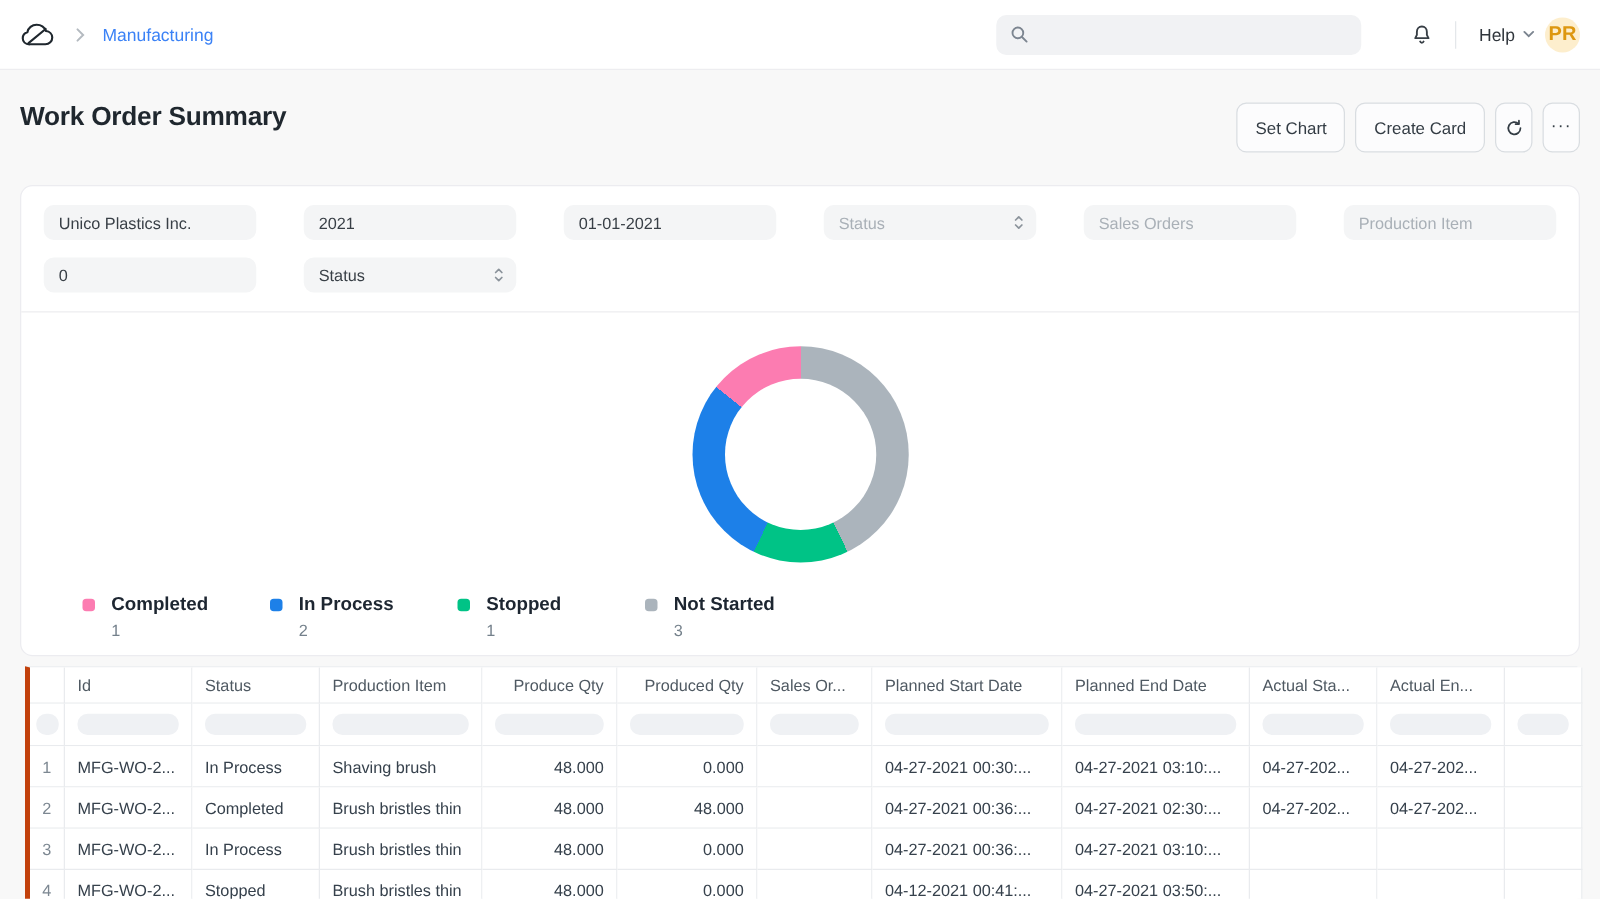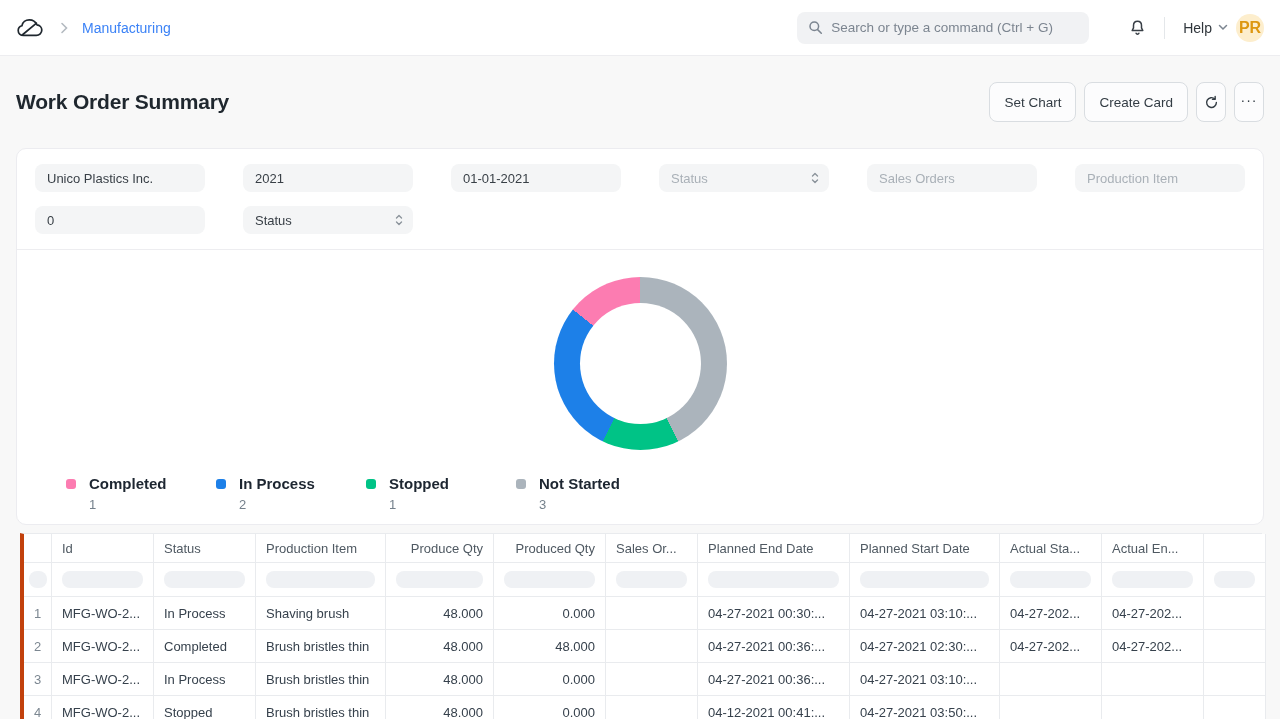--- a/index.html
+++ b/index.html
@@ -18,21 +18,21 @@
     font-size:13.5px; font-family:inherit; color:#383f46; }
   .searchbar input::placeholder { color:#7c8590; }
   .bell { margin-left:40px; color:#383f46; cursor:pointer; display:flex; }
   .nav-divider { width:1px; height:22px; background:#e4e7ea; margin:0 18px; }
   .help { display:flex; align-items:center; gap:6px; font-size:14px; color:#30363c; cursor:pointer; }
   .avatar { width:28px; height:28px; border-radius:50%; background:#fdeecd; color:#dd9710;
     font-size:16px; font-weight:700; display:flex; align-items:center; justify-content:center;
     margin-left:8px; cursor:pointer; }
 
   
-  .title-row { display:flex; align-items:center; padding:26px 16px 0 16px; }
+  .title-row { display:flex; padding:26px 16px 0 16px; }
   .page-title { font-size:21px; font-weight:700; letter-spacing:-0.2px; color:#1f272e; }
   .actions { margin-left:auto; display:flex; gap:8px; align-items:center; }
   .btn { height:40px; padding:0 14px; border-radius:8px; background:#fcfcfd;
     border:1px solid #d9dde1; font-size:13.5px; color:#333c44; font-family:inherit;
     display:flex; align-items:center; cursor:pointer; white-space:nowrap; }
   .icon-btn { width:30px; padding:0; justify-content:center; color:#333c44; }
   .dots { font-size:14px; letter-spacing:1px; line-height:1; transform:translateY(-2px); }
 
   
   .card { margin:26px 16px 0 16px; background:#fff; border:1px solid #ececf0; border-radius:10px; }
@@ -88,21 +88,20 @@
   </span>
   <span class="crumb">Manufacturing</span>
 
   <div class="searchbar">
     <span style="display:flex;">
       <svg width="15" height="15" viewBox="0 0 15 15" fill="none" stroke="currentColor" stroke-width="1.5" stroke-linecap="round">
           <circle cx="6.3" cy="6.3" r="4.3"></circle>
           <path d="M9.6 9.6 13.3 13.3"></path>
         </svg>
     </span>
-    <input placeholder="Search or type a command (Ctrl + G)" style="">
   </div>
 
   <span class="bell">
     <svg width="17" height="18" viewBox="0 0 17 18" fill="none" stroke="currentColor" stroke-width="1.5" stroke-linecap="round" stroke-linejoin="round">
       <path d="M8.5 2.2c-2.5 0-4 1.9-4 4.3v2.4l-1.3 2.6h10.6l-1.3-2.6V6.5c0-2.4-1.5-4.3-4-4.3z"></path>
       <path d="M7.1 14.2a1.5 1.5 0 0 0 2.8 0"></path>
     </svg>
   </span>
   <span class="nav-divider"></span>
   <div class="help">
@@ -203,22 +202,22 @@
 
 <div class="dt">
   <div class="tr">
     <div class="th rownum"></div>
     <div class="th">Id</div>
     <div class="th">Status</div>
     <div class="th">Production Item</div>
     <div class="th num">Produce Qty</div>
     <div class="th num">Produced Qty</div>
     <div class="th">Sales Or...</div>
+    <div class="th">Planned Start Date</div>
     <div class="th">Planned End Date</div>
-    <div class="th">Planned Start Date</div>
     <div class="th">Actual Sta...</div>
     <div class="th">Actual En...</div>
     <div class="th"></div>
   </div>
 
   <div class="tr frow">
     <div class="td rownum">
         <span class="fpill sm"></span>
       </div>
     <div class="td">

